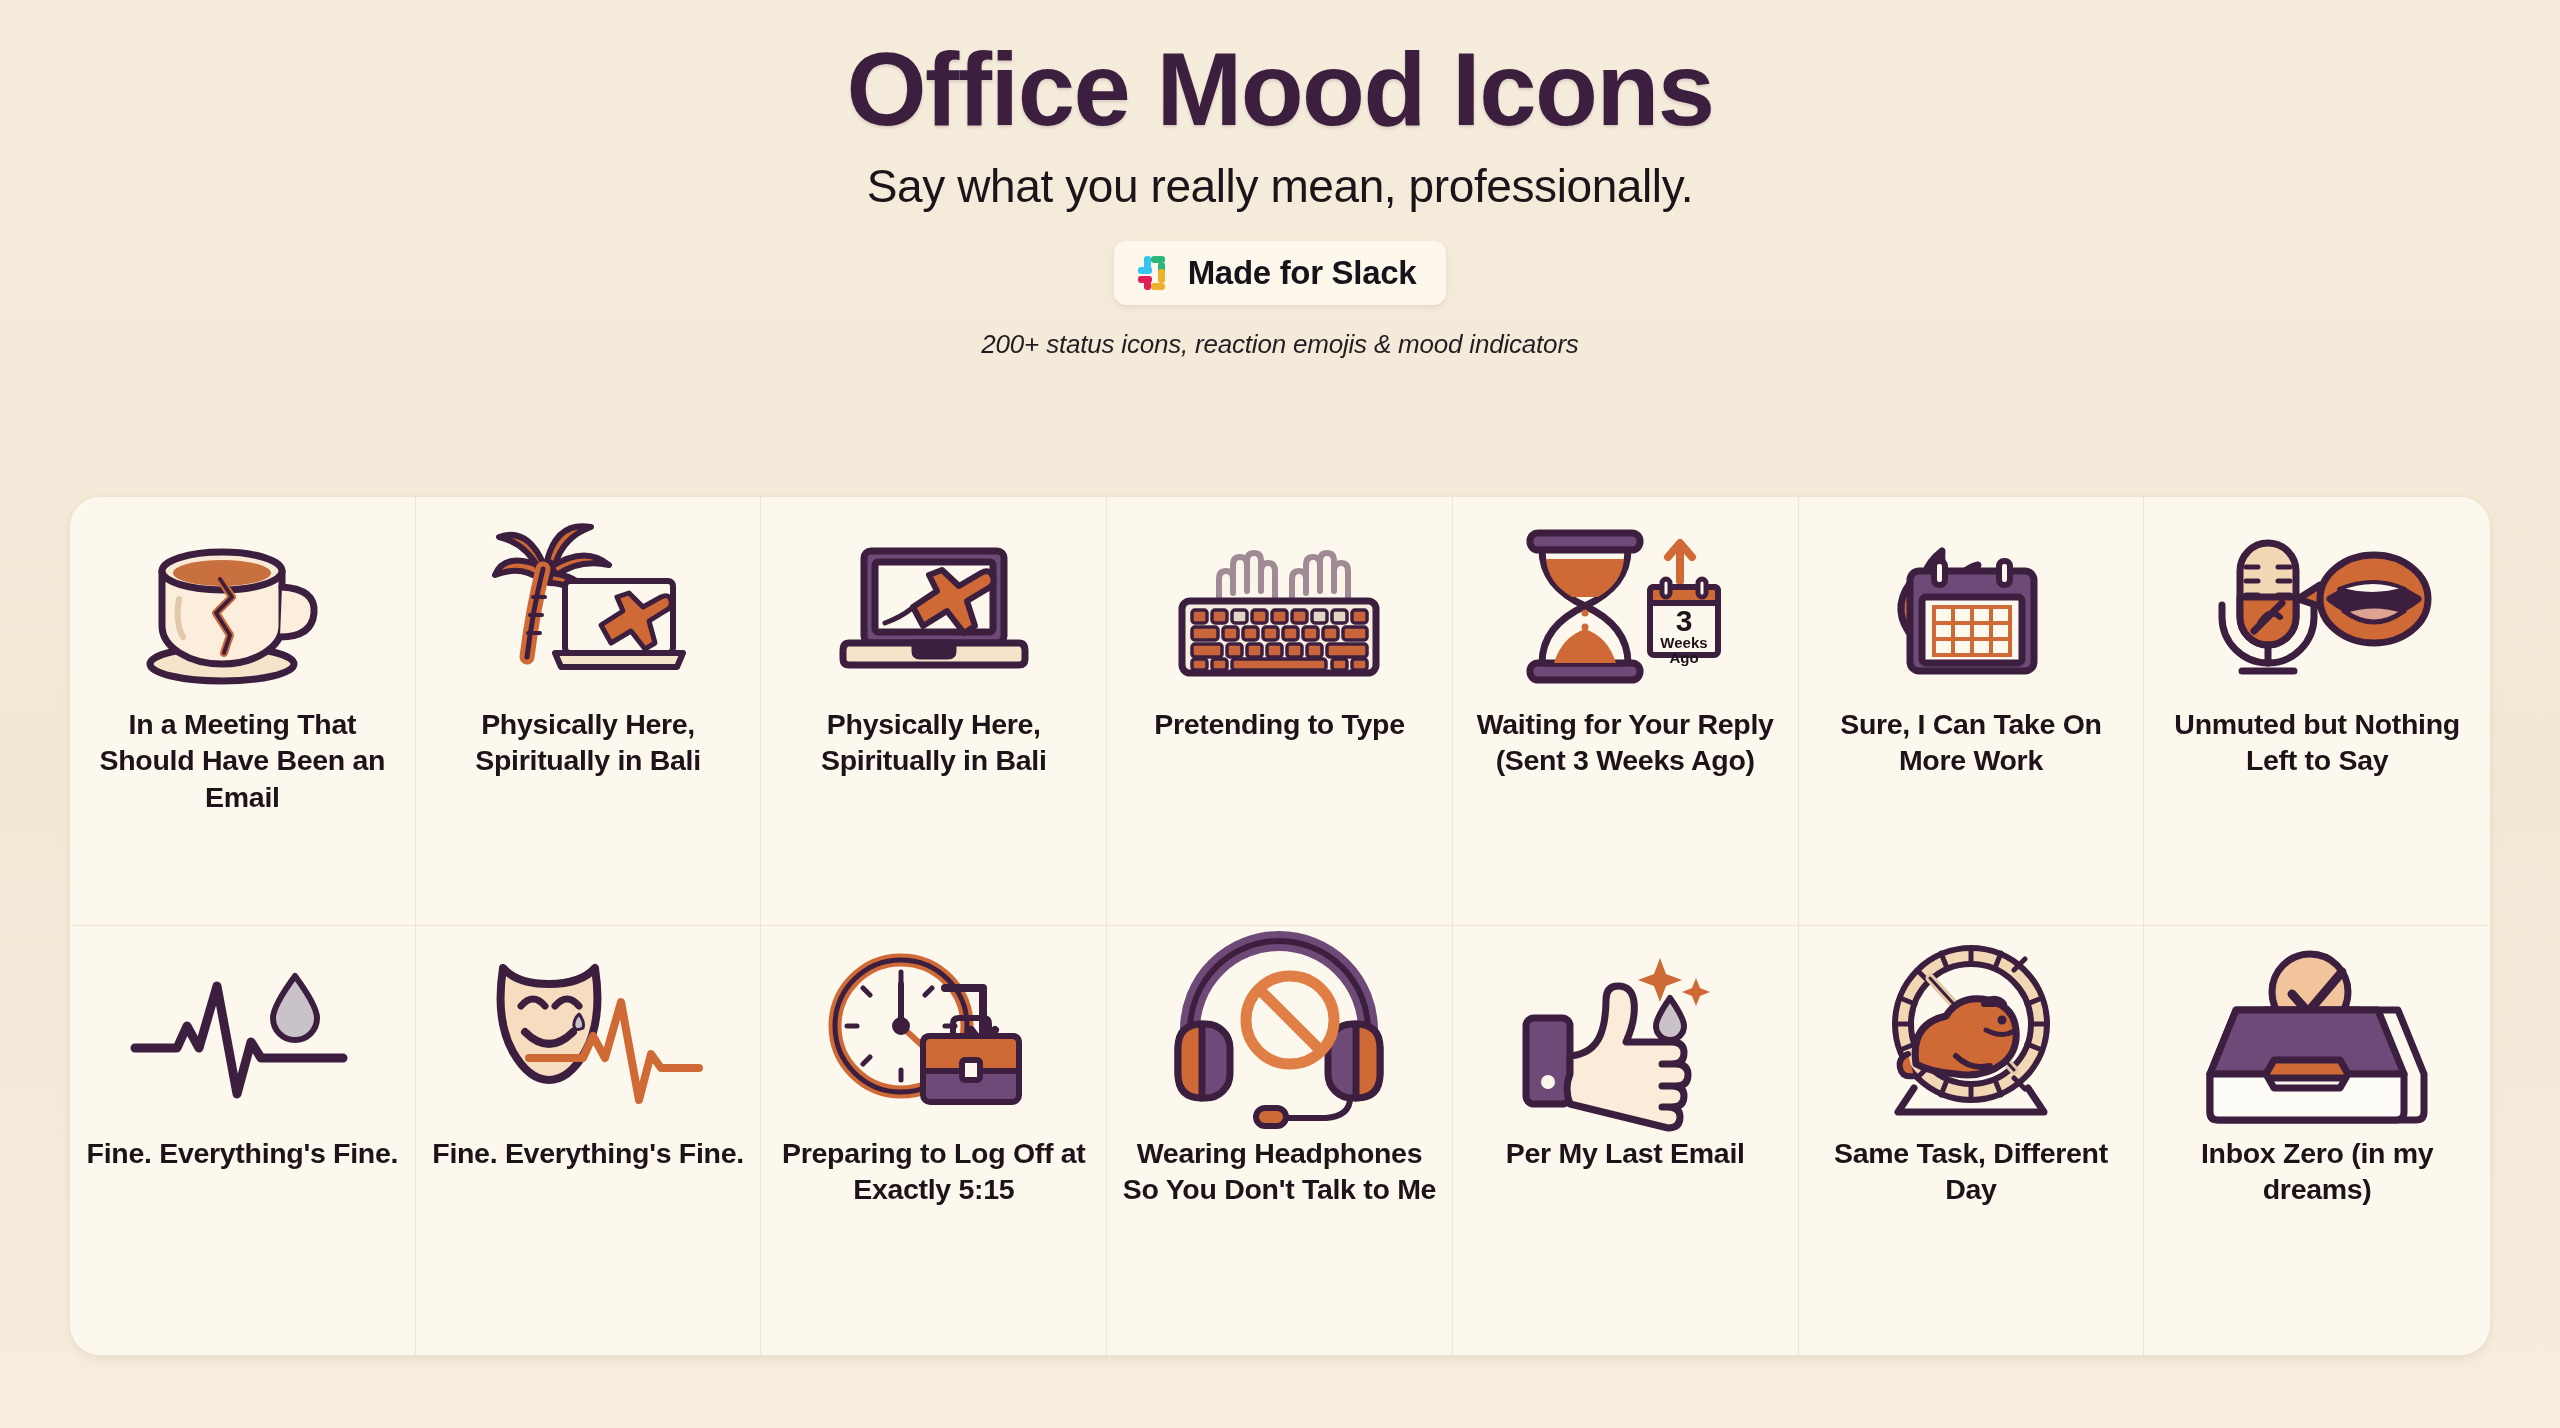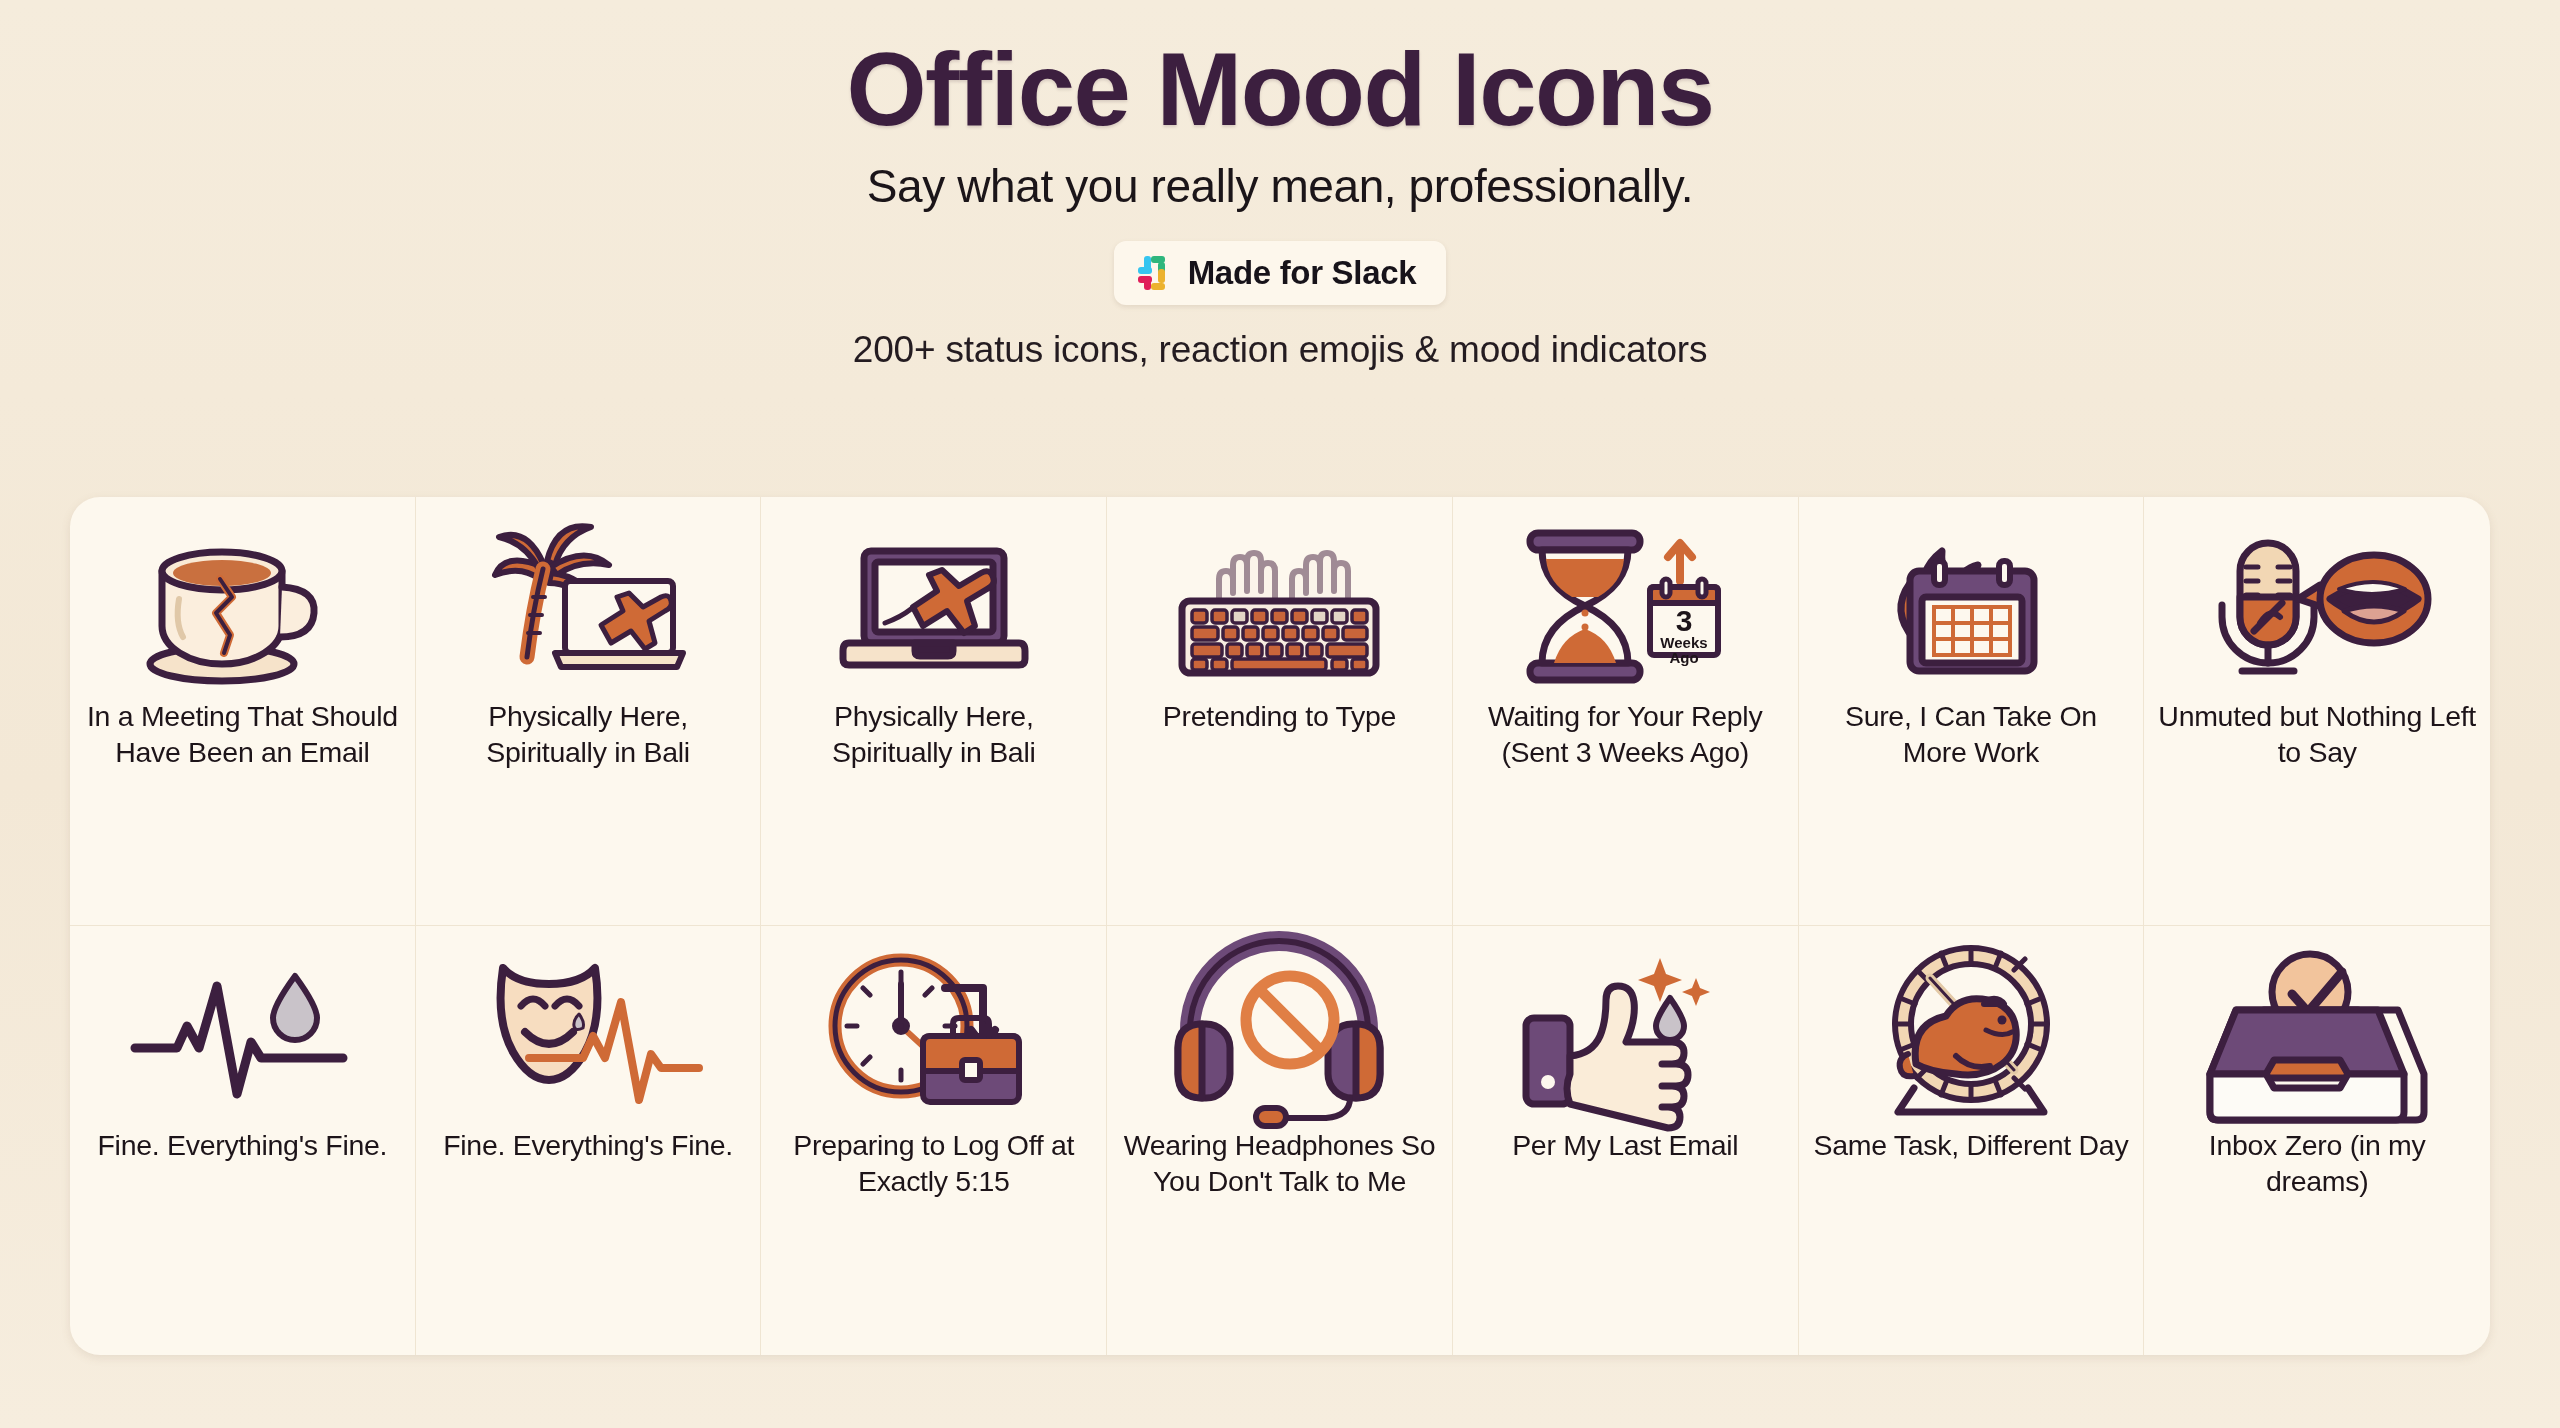--- a/index.html
+++ b/index.html
@@ -52,22 +52,23 @@
   .sl-g1 { background:#2eb67d; width: 7px; height: 14px; left: 20px; top: 6px;  border-radius:3.5px;}
   .sl-g2 { background:#2eb67d; width: 14px; height: 7px; left: 13px; top: 0px;  border-radius:3.5px;}
   
   .sl-r1 { background:#e01e5a; width: 7px; height: 14px; left: 6px;  top: 20px; border-radius:3.5px;}
   .sl-r2 { background:#e01e5a; width: 14px; height: 7px; left: 0px;  top: 20px; border-radius:3.5px;}
   
   .sl-y1 { background:#ecb22e; width: 7px; height: 14px; left: 20px; top: 13px; border-radius:3.5px;}
   .sl-y2 { background:#ecb22e; width: 14px; height: 7px; left: 13px; top: 27px; border-radius:3.5px;}
 
   .tagline {
-    margin-top: 24px; font-size: 37px; color: #241c21; font-weight: 500;
+    margin-top: 24px; font-size: 26px; color: #241c21; font-weight: 500;
     letter-spacing: -0.2px;
+    font-style: italic;
   }
 
   
   .card {
     position: absolute;
     left: 70px; top: 497px;
     width: 2420px; height: 858px;
     background: #fdf8ee;
     border-radius: 30px;
     box-shadow: 0 3px 10px rgba(130,100,80,.13);
@@ -87,24 +88,24 @@
     border-right: 1px solid #efe5d2;
     border-bottom: 1px solid #efe5d2;
   }
   .cell:nth-child(7n) { border-right: none; }
   .cell:nth-child(n+8) { border-bottom: none; }
 
   .art { width: 230px; height: 175px; position: relative; flex: 0 0 auto; }
   .art svg { width: 100%; height: 100%; display:block; overflow: visible; }
 
   .cell-label {
-    margin-top: 4px;
+    margin-top: 12px;
     font-size: 28.5px;
     line-height: 1.28;
-    font-weight: normal;
+    font-weight: bold;
     color: #1d1419;
     text-align: center;
     letter-spacing: -0.3px;
     max-width: 320px;
   }
 </style>
 </head>
 <body>
 
 <div class="page">

